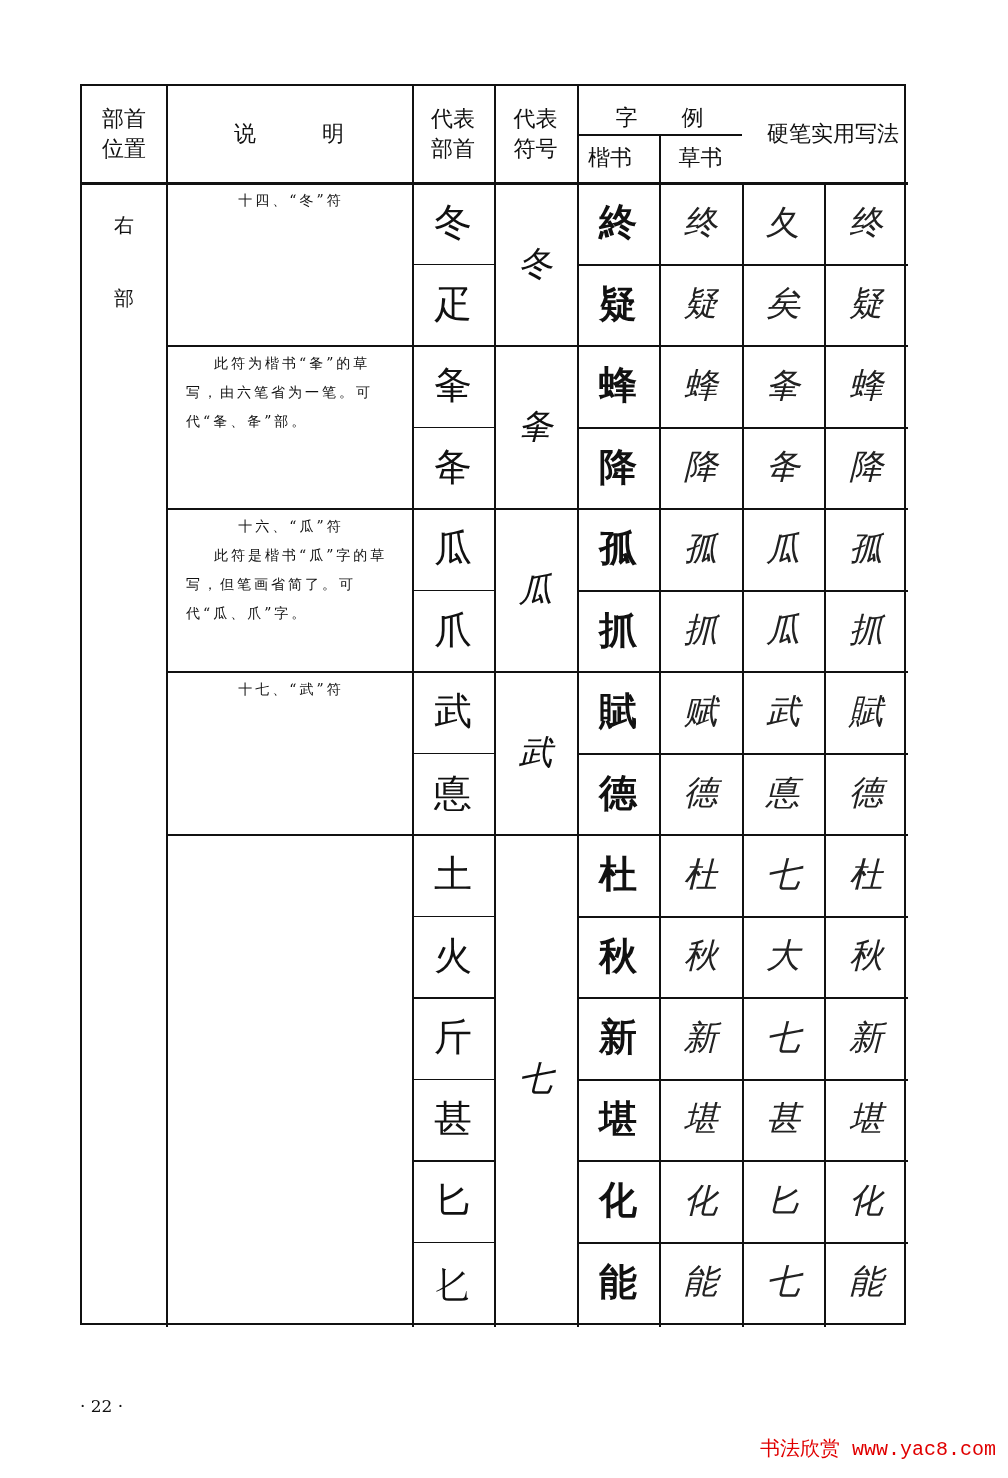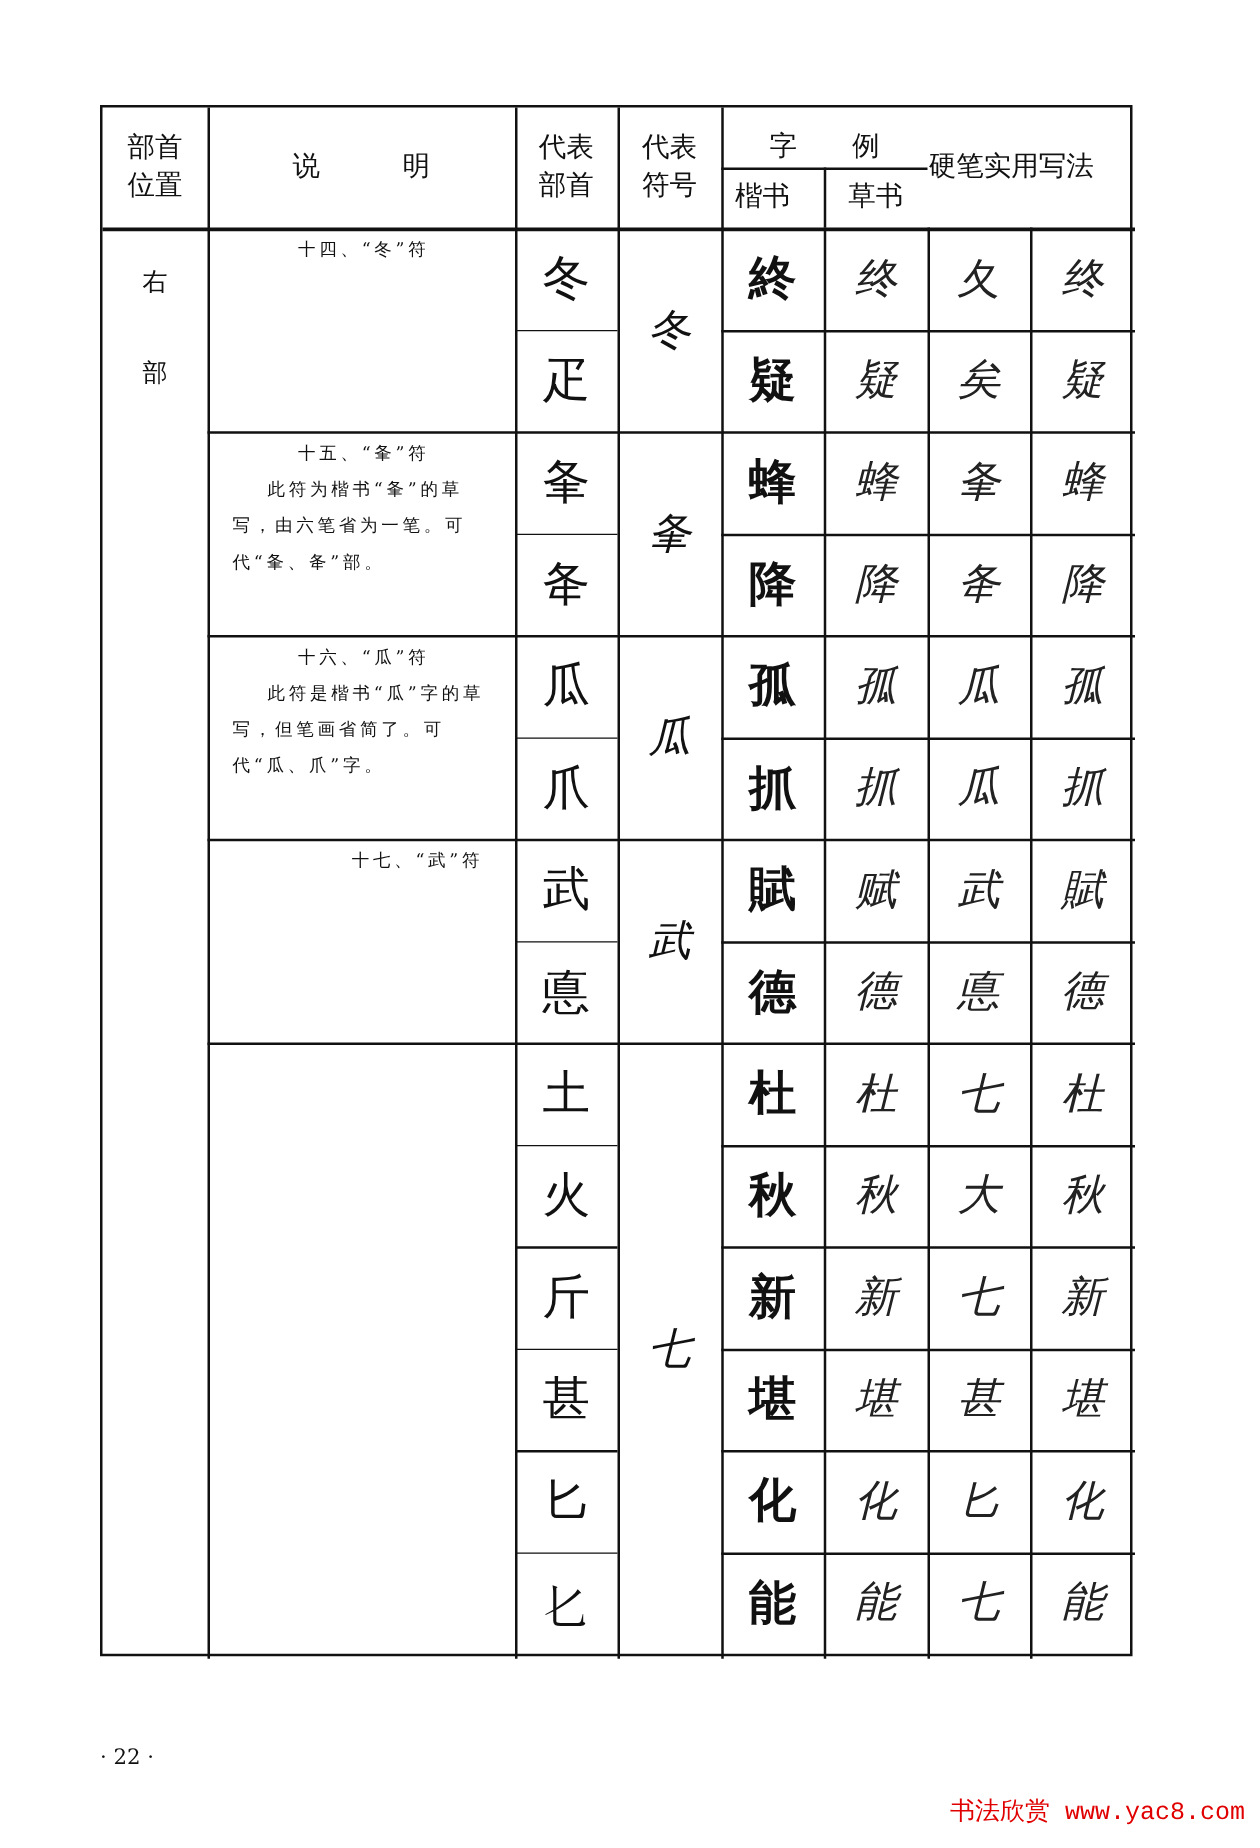--- a/index.html
+++ b/index.html
@@ -27,21 +27,21 @@
     <div class="cell hdr" style="left: 0px; top: 0px; width: 84px; height: 96px; white-space: pre;">部首
 位置</div>
     <div class="cell hdr" style="left: 84px; top: 0px; width: 246px; height: 96px;">说　　　明</div>
     <div class="cell hdr" style="left: 330px; top: 0px; width: 82px; height: 96px; white-space: pre;">代表
 部首</div>
     <div class="cell hdr" style="left: 412px; top: 0px; width: 83px; height: 96px; white-space: pre;">代表
 符号</div>
     <div class="cell hdr" style="left: 495px; top: 0px; width: 165px; height: 64px;">字　　例</div>
     <div class="cell hdr" style="left: 495px; top: 48px; width: 66px; height: 48px;">楷书</div>
     <div class="cell hdr" style="left: 577px; top: 48px; width: 83px; height: 48px;">草书</div>
-    <div class="cell hdr" style="left: 644px; top: 0px; width: 166px; height: 96px;">硬笔实用写法</div>
+    <div class="cell hdr" style="left: 668px; top: 0px; width: 166px; height: 96px;">硬笔实用写法</div>
     <div class="hline" style="left: 0px; top: 96px; width: 826px; height: 2.5px;"></div>
     <div class="vline" style="left: 84px; top: 0px; height: 1241px; width: 2px;"></div>
     <div class="vline" style="left: 330px; top: 0px; height: 1241px; width: 2px;"></div>
     <div class="vline" style="left: 412px; top: 0px; height: 1241px; width: 2px;"></div>
     <div class="vline" style="left: 495px; top: 0px; height: 1241px; width: 2px;"></div>
     <div class="vline" style="left: 577px; top: 48px; height: 48px; width: 1.5px;"></div>
     <div class="hline" style="left: 495px; top: 48px; width: 165px; height: 1.5px;"></div>
     <div class="cell" style="left: 0px; top: 96px; width: 84px; height: 160px; flex-direction: column; font-family: &quot;DejaVu Sans&quot;, sans-serif; font-size: 20px; gap: 46px;">
       <span>右</span>
       <span>部</span>
@@ -57,21 +57,20 @@
     <div class="cell cur" style="left: 742px; top: 96px; width: 84px; height: 81.5px;">终</div>
     <div class="cell big" style="left: 330px; top: 177.5px; width: 82px; height: 81.5px;">疋</div>
     <div class="cell kai" style="left: 495px; top: 177.5px; width: 82px; height: 81.5px;">疑</div>
     <div class="cell cur" style="left: 577px; top: 177.5px; width: 83px; height: 81.5px;">疑</div>
     <div class="cell cur" style="left: 660px; top: 177.5px; width: 82px; height: 81.5px;">矣</div>
     <div class="cell cur" style="left: 742px; top: 177.5px; width: 84px; height: 81.5px;">疑</div>
     <div class="hline" style="left: 330px; top: 177.5px; width: 82px; height: 1.5px;"></div>
     <div class="hline" style="left: 495px; top: 177.5px; width: 331px; height: 2px;"></div>
     <div class="hline" style="left: 84px; top: 259px; width: 742px; height: 2px;"></div>
     <div class="desc" style="left: 104px; top: 263px; width: 210px;">
-      <span class="t">十五、“夆”符</span>
       <span class="p">此符为楷书“夆”的草写，由六笔省为一笔。可代“夆、夅”部。</span>
     </div>
     <div class="cell sym" style="left: 412px; top: 259px; width: 83px; height: 163px;">夆</div>
     <div class="cell big" style="left: 330px; top: 259px; width: 82px; height: 81.5px;">夆</div>
     <div class="cell kai" style="left: 495px; top: 259px; width: 82px; height: 81.5px;">蜂</div>
     <div class="cell cur" style="left: 577px; top: 259px; width: 83px; height: 81.5px;">蜂</div>
     <div class="cell cur" style="left: 660px; top: 259px; width: 82px; height: 81.5px;">夆</div>
     <div class="cell cur" style="left: 742px; top: 259px; width: 84px; height: 81.5px;">蜂</div>
     <div class="cell big" style="left: 330px; top: 340.5px; width: 82px; height: 81.5px;">夅</div>
     <div class="cell kai" style="left: 495px; top: 340.5px; width: 82px; height: 81.5px;">降</div>
@@ -92,21 +91,21 @@
     <div class="cell cur" style="left: 660px; top: 422px; width: 82px; height: 81.5px;">瓜</div>
     <div class="cell cur" style="left: 742px; top: 422px; width: 84px; height: 81.5px;">孤</div>
     <div class="cell big" style="left: 330px; top: 503.5px; width: 82px; height: 81.5px;">爪</div>
     <div class="cell kai" style="left: 495px; top: 503.5px; width: 82px; height: 81.5px;">抓</div>
     <div class="cell cur" style="left: 577px; top: 503.5px; width: 83px; height: 81.5px;">抓</div>
     <div class="cell cur" style="left: 660px; top: 503.5px; width: 82px; height: 81.5px;">瓜</div>
     <div class="cell cur" style="left: 742px; top: 503.5px; width: 84px; height: 81.5px;">抓</div>
     <div class="hline" style="left: 330px; top: 503.5px; width: 82px; height: 1.5px;"></div>
     <div class="hline" style="left: 495px; top: 503.5px; width: 331px; height: 2px;"></div>
     <div class="hline" style="left: 84px; top: 585px; width: 742px; height: 2px;"></div>
-    <div class="desc" style="left: 104px; top: 589px; width: 210px; margin-left: 43px;">
+    <div class="desc" style="left: 104px; top: 589px; width: 210px;">
       <span class="t">十七、“武”符</span>
     </div>
     <div class="cell sym" style="left: 412px; top: 585px; width: 83px; height: 163px;">武</div>
     <div class="cell big" style="left: 330px; top: 585px; width: 82px; height: 81.5px;">武</div>
     <div class="cell kai" style="left: 495px; top: 585px; width: 82px; height: 81.5px;">賦</div>
     <div class="cell cur" style="left: 577px; top: 585px; width: 83px; height: 81.5px;">赋</div>
     <div class="cell cur" style="left: 660px; top: 585px; width: 82px; height: 81.5px;">武</div>
     <div class="cell cur" style="left: 742px; top: 585px; width: 84px; height: 81.5px;">賦</div>
     <div class="cell big" style="left: 330px; top: 666.5px; width: 82px; height: 81.5px;">悳</div>
     <div class="cell kai" style="left: 495px; top: 666.5px; width: 82px; height: 81.5px;">德</div>

